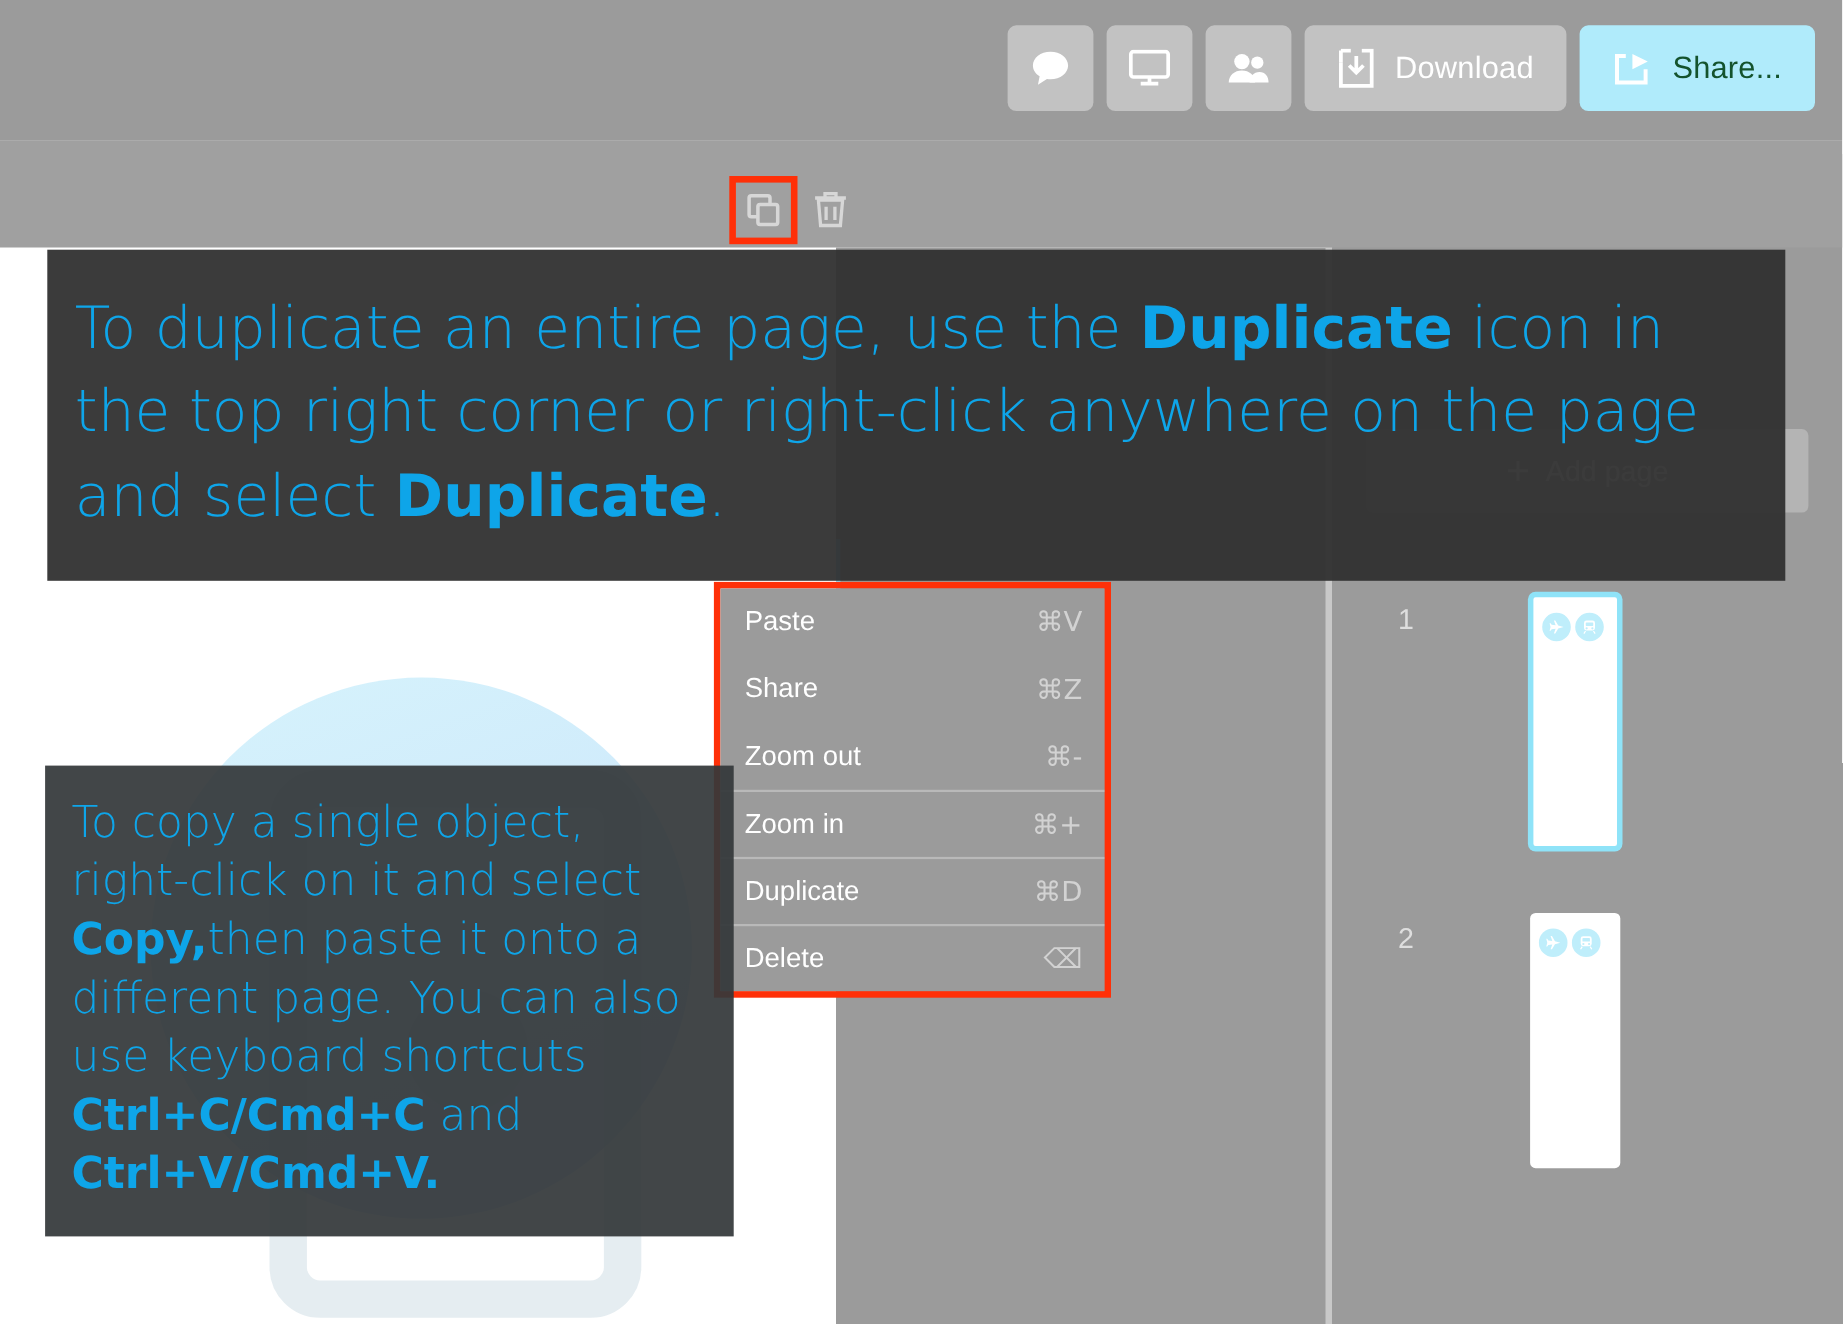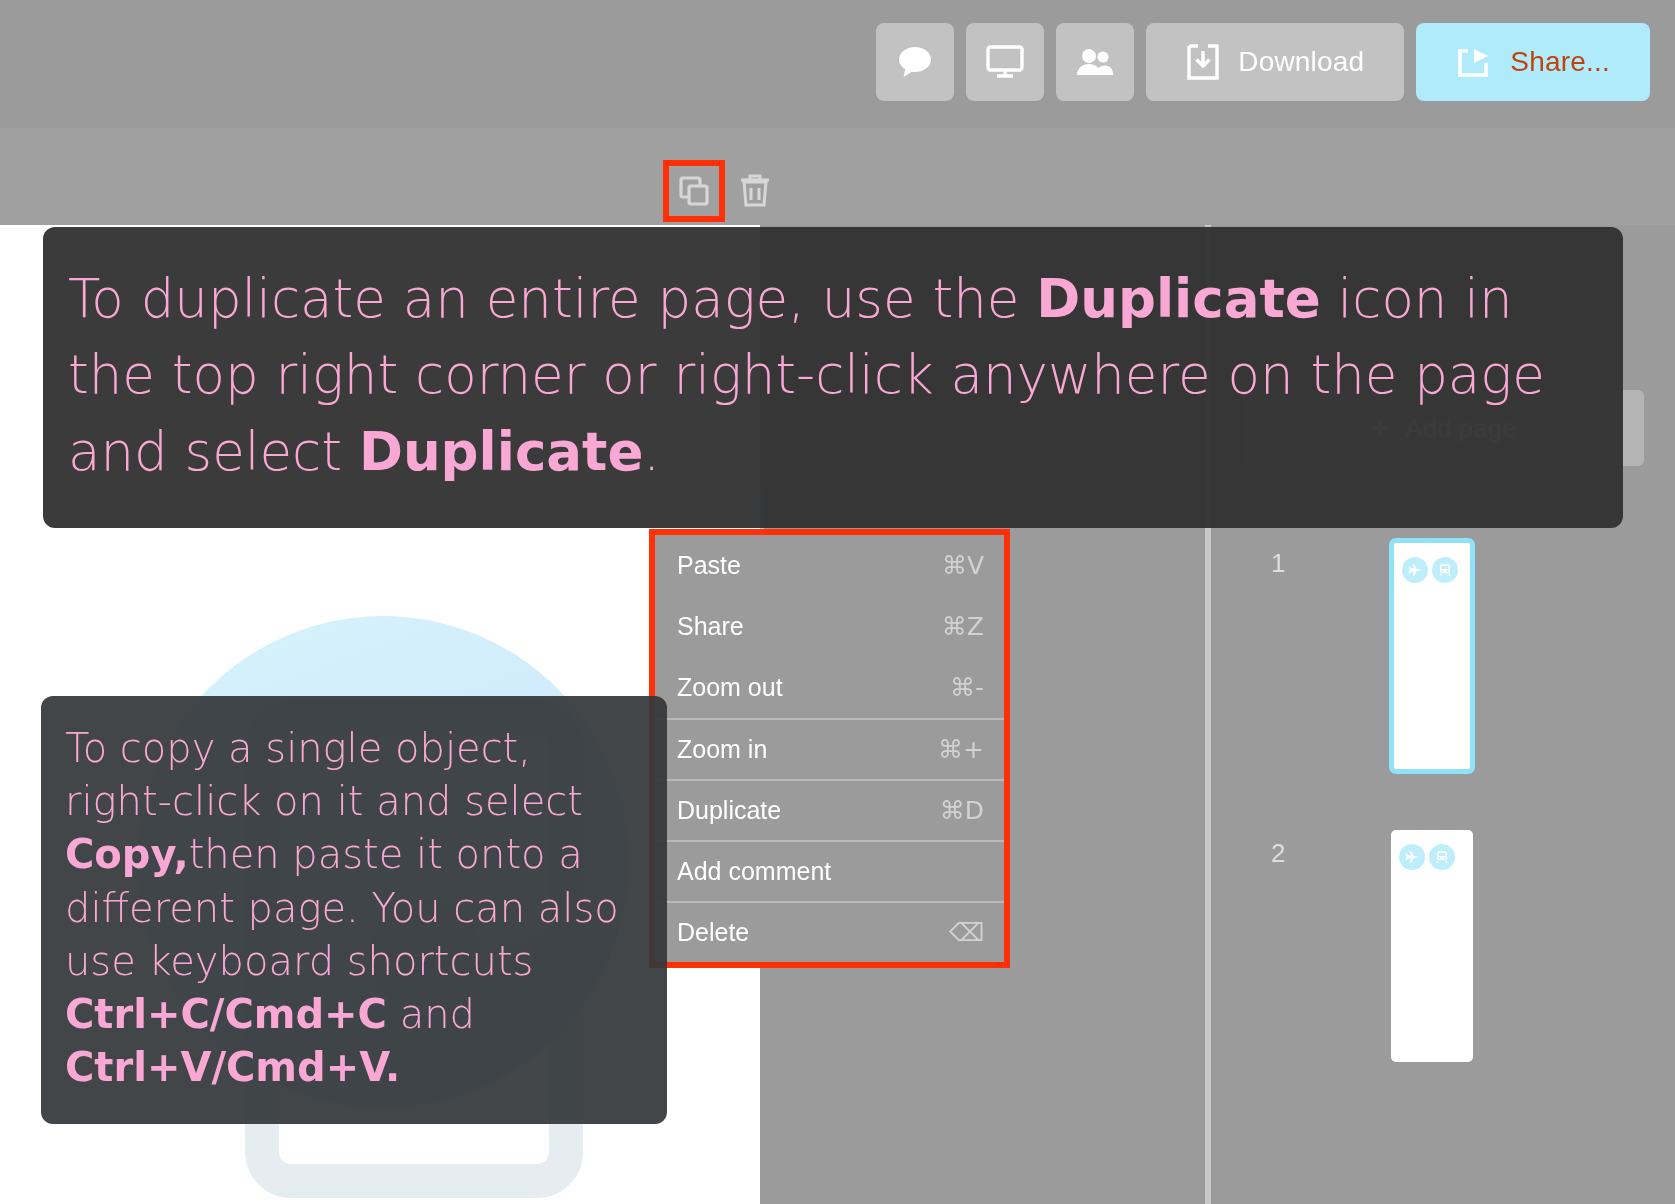--- a/index.html
+++ b/index.html
@@ -36,33 +36,33 @@
     border-radius: 8px;
     background: #c2c2c2;
     display: flex;
     align-items: center;
     justify-content: center;
     color: #ffffff;
     box-sizing: border-box;
   }
   .tb-icon-btn { width: 78px; }
   .tb-wide-btn {
-    padding: 0 40px;
+    padding: 0 30px;
     gap: 18px;
   }
   .tb-label {
     font-size: 28px;
     color: #ffffff;
     white-space: nowrap;
     letter-spacing: 0.2px;
   }
   .tb-share {
     background: #b0ebfb;
   }
-  .tb-share .tb-label { color: #c2410c; text-align: center; }
+  .tb-share .tb-label { color: #14532d; text-align: center; }
 
   
   .secondbar {
     position: absolute;
     left: 0; top: 128px;
     width: 1675px; height: 97px;
     background: #a0a0a0;
     z-index: 4;
   }
   .canvas-area {
@@ -216,22 +216,22 @@
     font-family: "DejaVu Sans", sans-serif;
   }
   .ctx-sep {
     border-top: 2px solid #b9b9b9;
   }
 
   
   .callout {
     position: absolute;
     background: #333333;
-    color: #f9a8d4;
-    border-radius: 12px;
+    color: #0ea5e9;
+    border-radius: 0;
     box-sizing: border-box;
     z-index: 30;
   }
   .callout-top {
     left: 43px; top: 227px;
     width: 1580px;
     padding: 34px 40px 38px 25px;
     font-size: 53px;
     line-height: 1.44;
     font-family: "DejaVu Sans", sans-serif;
@@ -461,24 +461,20 @@
       <div class="ctx-item ctx-sep">
         <span>Zoom in</span>
         <span class="ctx-short">⌘+</span>
       </div>
 
       <div class="ctx-item ctx-sep">
         <span>Duplicate</span>
         <span class="ctx-short">⌘D</span>
       </div>
 
-      <div class="ctx-item ctx-sep">
-        <span>Add comment</span>
-        <span class="ctx-short"></span>
-      </div>
 
       <div class="ctx-item ctx-sep">
         <span>Delete</span>
         <span class="ctx-short">⌫</span>
       </div>
 
     </div>
   </div>
 
   <div class="callout callout-top">

